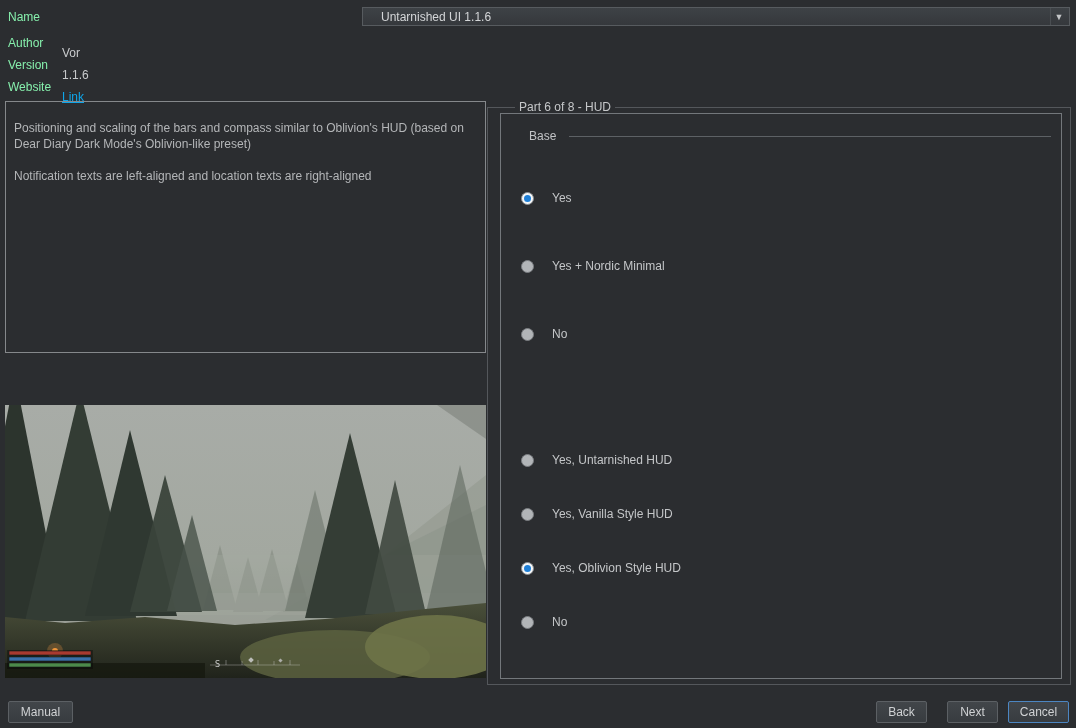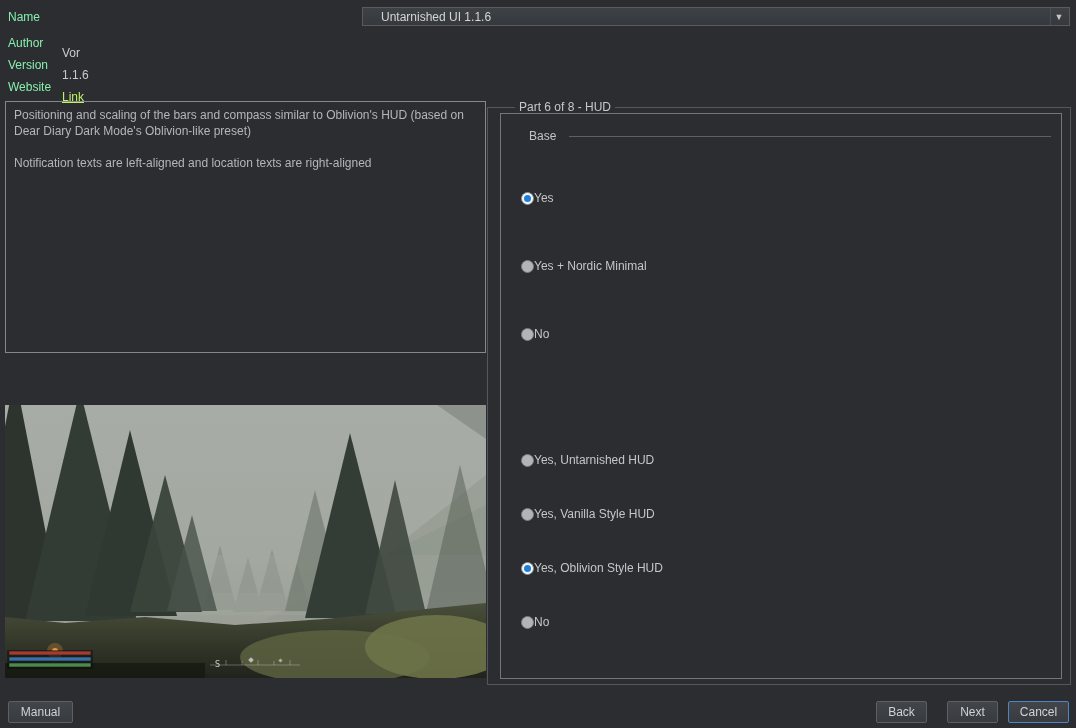--- a/index.html
+++ b/index.html
@@ -9,21 +9,21 @@
     font-family:"Liberation Sans", sans-serif;
     font-size:12px;
     color:#c6c8ca;
     overflow:hidden;
   }
   .window { position:relative; width:1076px; height:728px; background:#2b2d30; }
 
   
   .meta-label { position:absolute; left:8px; color:#86efac; }
   .meta-value { position:absolute; left:62px; color:#c9cbcd;margin-top:10px; }
-  .link { color:#bef264; text-decoration:underline; cursor:pointer; }
+  .link { color:#0ea5e9; text-decoration:underline; cursor:pointer; }
 
   
   .combobox {
     position:absolute; left:362px; top:7px; width:708px; height:19px;
     background:linear-gradient(#3e4246,#35383c);
     border:1px solid #575b5f;
     display:flex; align-items:center;
     padding-left:18px;
     color:#d4d6d8;
     cursor:default;
@@ -32,21 +32,21 @@
     position:absolute; right:2px; top:0; width:17px; height:17px;
     display:flex; align-items:center; justify-content:center;
     color:#c4c6c8; font-size:9px;
     border-left:1px solid #4a4e52;
   }
 
   
   .description-box {
     position:absolute; left:5px; top:101px; width:481px; height:252px;
     border:1px solid #85888b;
-    padding:5px 8px;
+    padding:18px 8px;
     color:#b4b6b8;
     line-height:16px;
     overflow:hidden;
   }
   .description-box p { margin-bottom:16px; }
 
   
   .preview {
     position:absolute; left:5px; top:405px; width:481px; height:273px;
     overflow:hidden; cursor:pointer;
@@ -67,21 +67,21 @@
     border:1px solid #73777b;
   }
   .group-header {
     position:absolute; left:28px; right:10px; height:16px;
     display:flex; align-items:center; gap:13px; color:#c2c4c6;
   }
   .group-header .hline { flex:1; height:1px; background:#5d6165; }
 
   .radio-row {
     position:absolute; left:20px; height:16px;
-    display:flex; align-items:center; gap:0; cursor:default;
+    display:flex; align-items:center; gap:18px; cursor:default;
   }
   .radio {
     width:13px; height:13px; flex:0 0 auto;
     border:1px solid #7b7e82; border-radius:50%;
     background:#b2b5b8; position:relative;
   }
   .radio.checked { background:#f4f6f7; border-color:#8a8d90; }
   .radio.checked::after {
     content:""; position:absolute; left:2px; top:2px;
     width:7px; height:7px; border-radius:50%; background:#1f7fd6;

